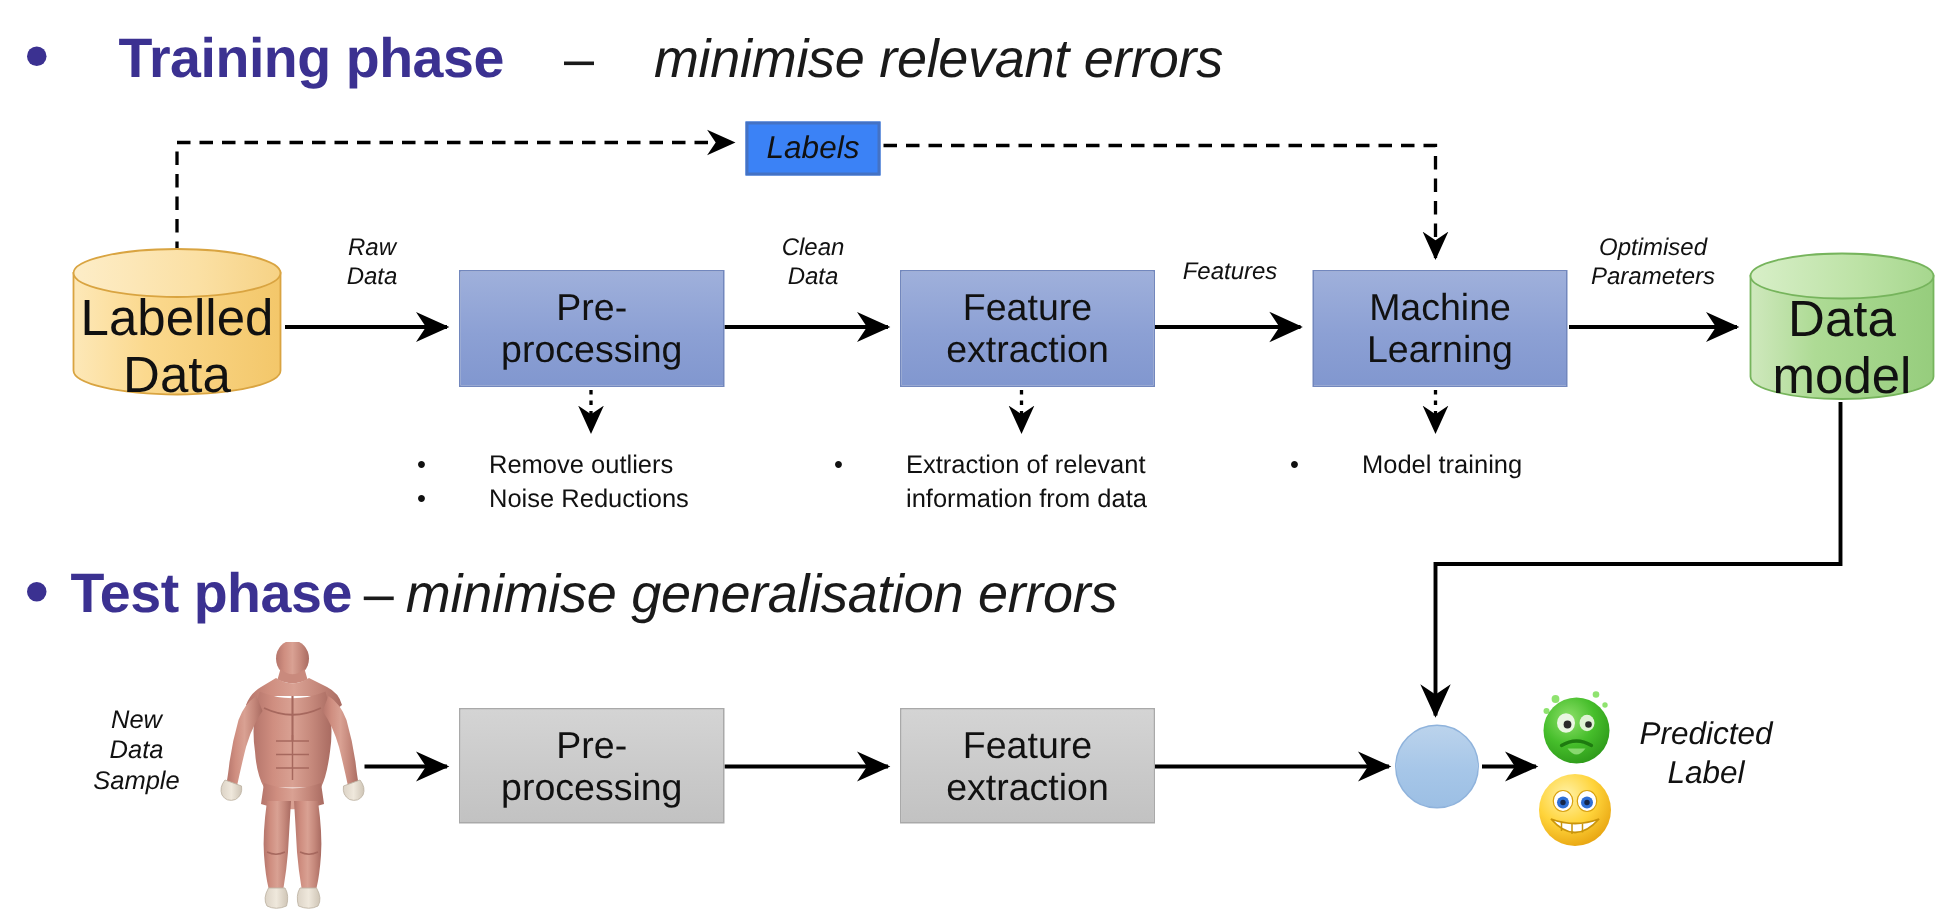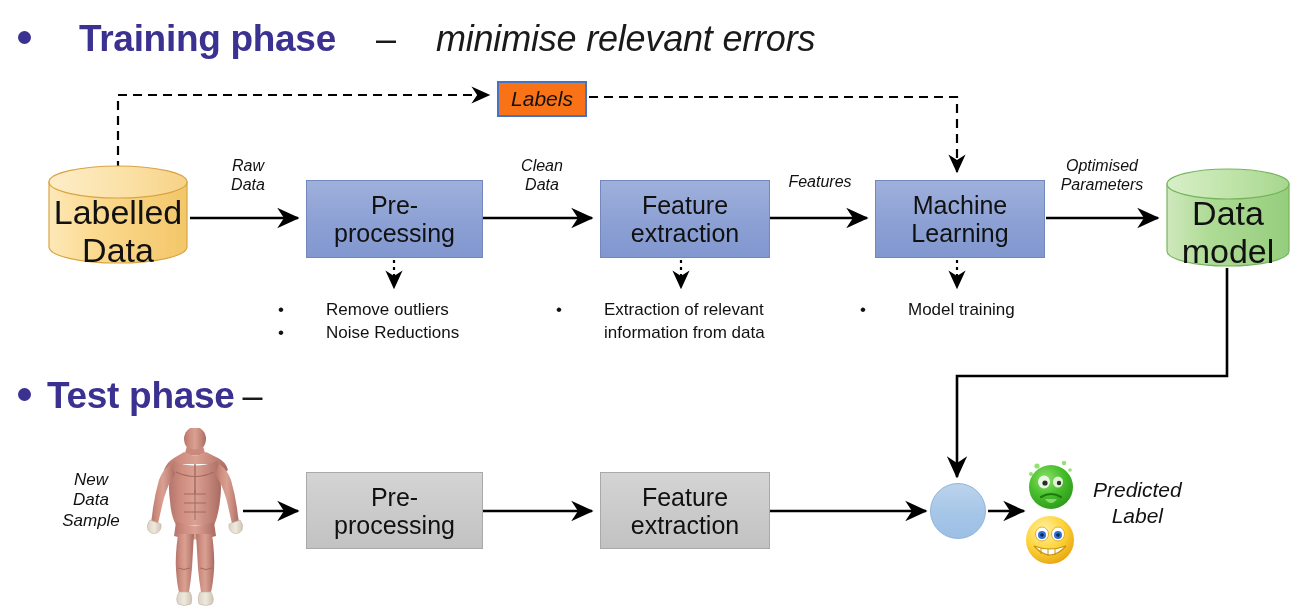--- a/index.html
+++ b/index.html
@@ -112,21 +112,21 @@
   }
 
   
   #labels-box {
     position: absolute;
     left: 497px;
     top: 81px;
     width: 90px;
     height: 36px;
     border: 2px solid #4472C4;
-    background: #f97316;
+    background: #3b82f6;
     display: flex;
     align-items: center;
     justify-content: center;
     font-style: italic;
     font-size: 21px;
     color: #111;
     box-sizing: border-box;
   }
 
   
@@ -196,20 +196,21 @@
     <span class="bullet"></span>
     <span class="h-strong">Training phase</span>
     <span class="h-dash">–</span>
     <span class="h-em">minimise relevant errors</span>
   </div>
 
   <div class="heading" id="heading-test">
     <span class="bullet"></span>
     <span class="h-strong">Test phase</span>
     <span class="h-dash">–</span>
+    <span class="h-em">minimise generalisation errors</span>
   </div>
 
   <svg id="wires" viewBox="0 0 1297 610">
     <defs>
       <marker id="arrowSolid" markerWidth="9" markerHeight="9" refX="8" refY="4.5" orient="auto">
         <path d="M0,0.6 L8.6,4.5 L0,8.4 L2.6,4.5 Z" fill="#000"></path>
       </marker>
       <marker id="arrowDash" markerWidth="9" markerHeight="9" refX="8" refY="4.5" orient="auto">
         <path d="M0,0.6 L8.6,4.5 L0,8.4 L2.6,4.5 Z" fill="#000"></path>
       </marker>

